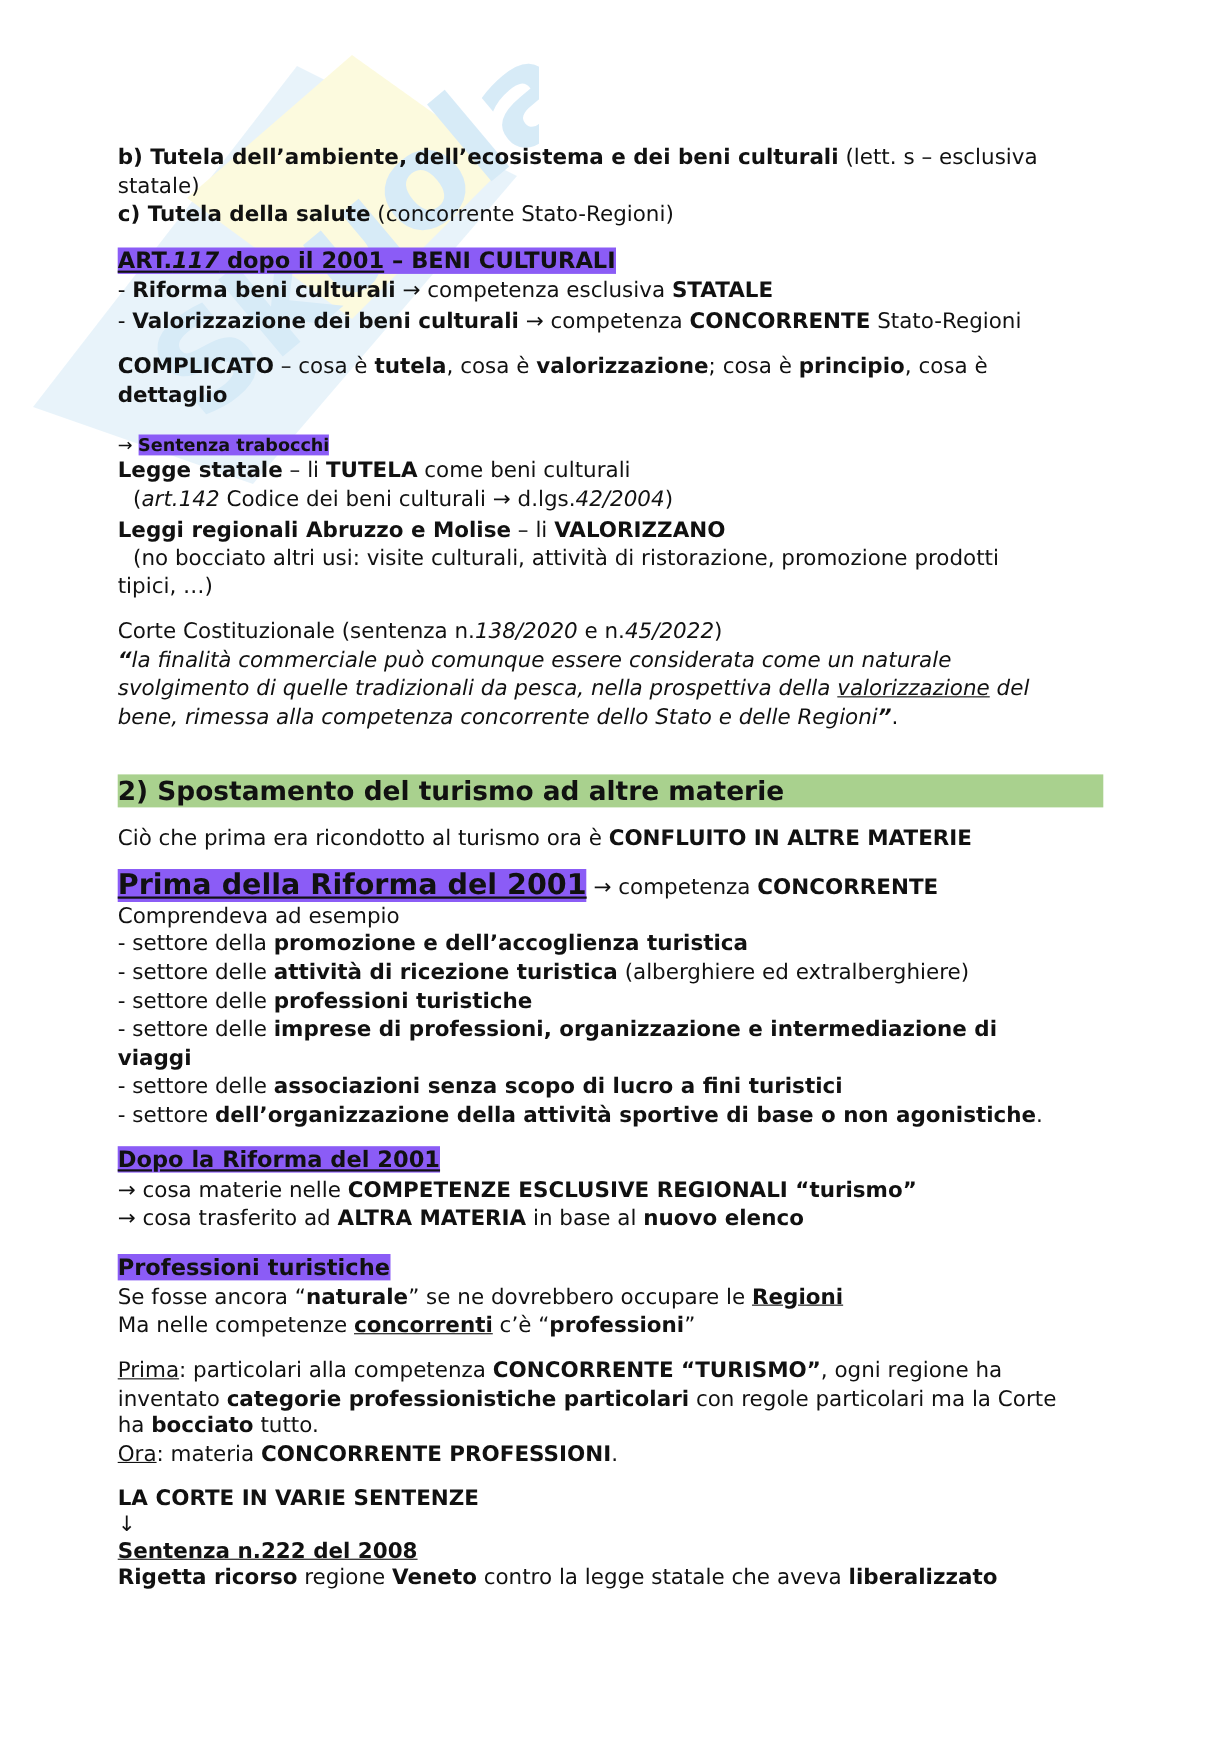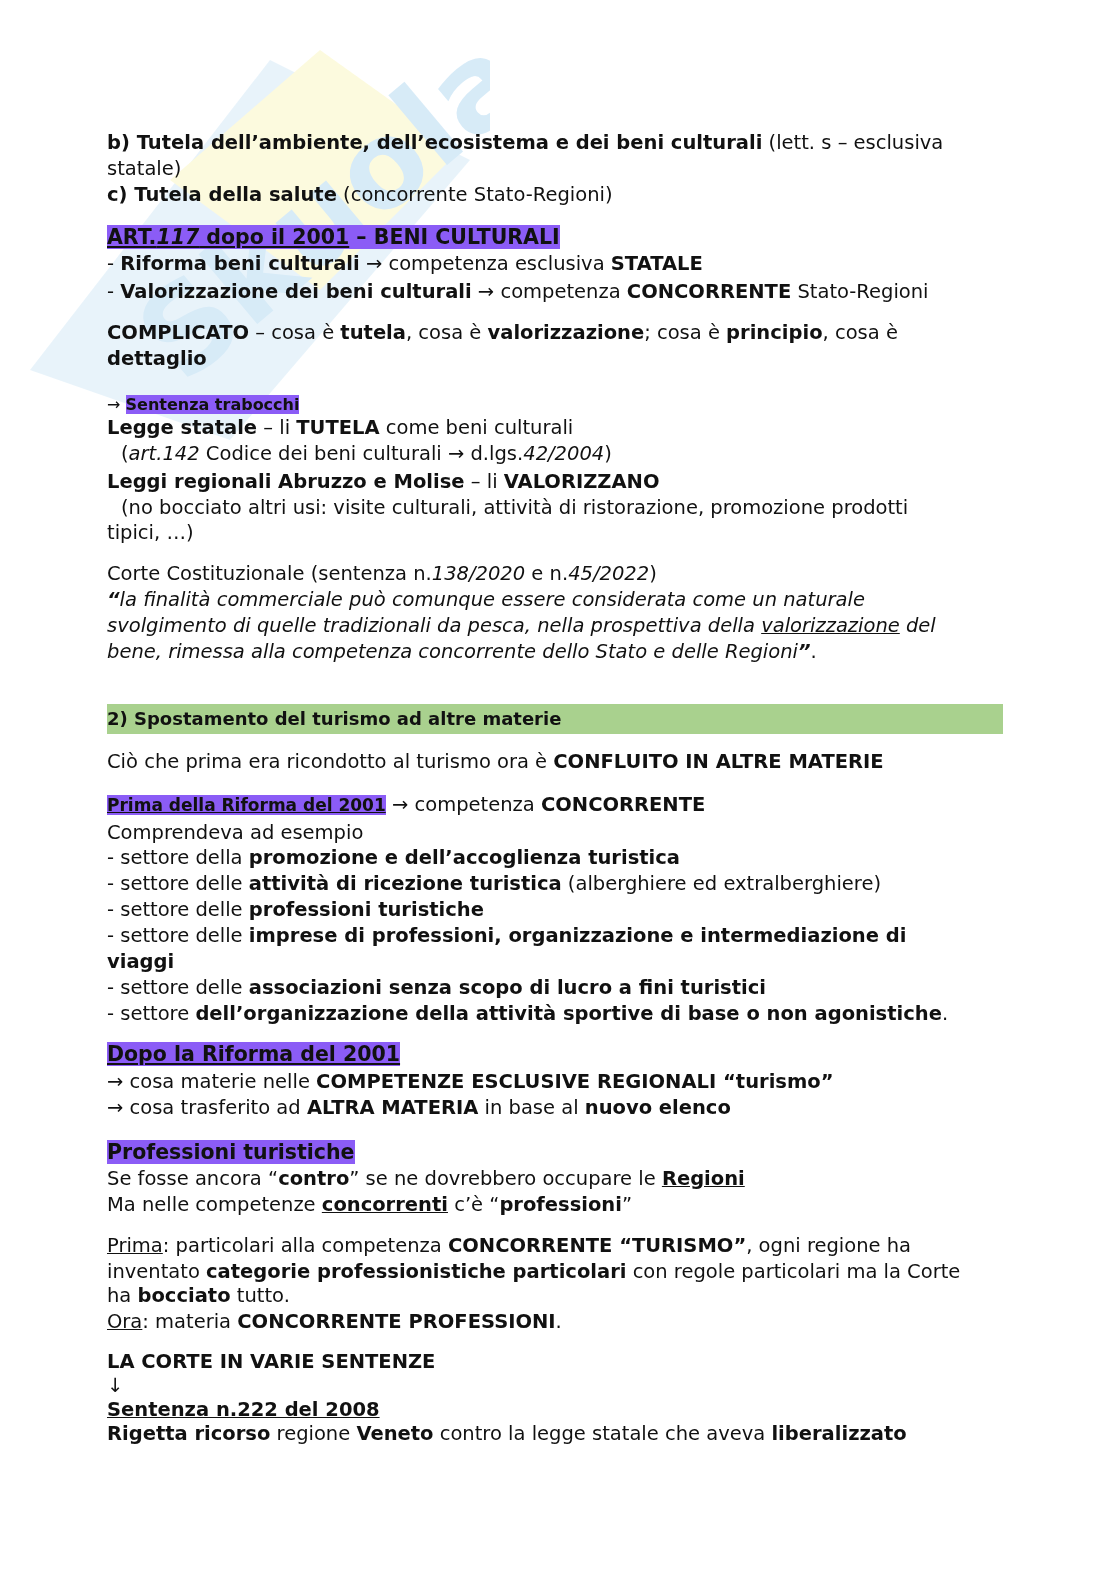--- a/index.html
+++ b/index.html
@@ -14,21 +14,21 @@
   .page {
     position: absolute; left: 107px; top: 0; width: 900px;
     font-size: 19.5px; line-height: 26px;
   }
   .ln { position: absolute; left: 0; white-space: nowrap; }
   b { font-weight: bold; }
   i { font-style: italic; }
   .u { text-decoration: underline; }
   .hl { background: #8b5cf6; }
   .hlbar { background: #a9d18e; }
-  .h2 { font-weight: bold; font-size: 18px; }
+  .h2 { font-weight: bold; font-size: 24px; }
   .indent { padding-left: 14px; }
 </style>
 </head>
 <body>
 
 <svg class="watermark" viewBox="0 0 470 400">
   <polygon points="10,330 250,20 450,120 210,400" fill="#d6eaf7"></polygon>
   <polygon points="150,140 300,10 440,110 300,250" fill="#fbf6c4"></polygon>
   <text x="110" y="300" font-family="DejaVu Sans, sans-serif" font-size="120" font-weight="bold" fill="#b7dbf2" transform="rotate(-40 200 250)">Skuola</text>
 </svg>
@@ -55,36 +55,36 @@
 
   <div class="ln" style="top:561px"><span>Corte Costituzionale (sentenza n.</span><i>138/2020</i><span> e n.</span><i>45/2022</i><span>)</span></div>
   <div class="ln" style="top:587px"><b><i>“</i></b><i>la finalità commerciale può comunque essere considerata come un naturale</i></div>
   <div class="ln" style="top:613px"><i>svolgimento di quelle tradizionali da pesca, nella prospettiva della </i><i class="u">valorizzazione</i><i> del</i></div>
   <div class="ln" style="top:639px"><i>bene, rimessa alla competenza concorrente dello Stato e delle Regioni</i><b><i>”</i></b><span>.</span></div>
 
   <div class="ln h2 hlbar" style="top:704px; width:896px; height:30px; line-height:30px">2) Spostamento del turismo ad altre materie</div>
 
   <div class="ln" style="top:749px"><span>Ciò che prima era ricondotto al turismo ora è </span><b>CONFLUITO IN ALTRE MATERIE</b></div>
 
-  <div class="ln" style="top:792px"><b class="hl u" style="font-size:17px">Prima della Riforma del 2001</b><span> → competenza </span><b>CONCORRENTE</b></div>
+  <div class="ln" style="top:792px"><b class="hl u" style="font-size:26px">Prima della Riforma del 2001</b><span> → competenza </span><b>CONCORRENTE</b></div>
   <div class="ln" style="top:820px">Comprendeva ad esempio</div>
   <div class="ln" style="top:845px"><span>- settore della </span><b>promozione e dell’accoglienza turistica</b></div>
   <div class="ln" style="top:871px"><span>- settore delle </span><b>attività di ricezione turistica</b><span> (alberghiere ed extralberghiere)</span></div>
   <div class="ln" style="top:897px"><span>- settore delle </span><b>professioni turistiche</b></div>
   <div class="ln" style="top:923px"><span>- settore delle </span><b>imprese di professioni, organizzazione e intermediazione di</b></div>
   <div class="ln" style="top:949px"><b>viaggi</b></div>
   <div class="ln" style="top:975px"><span>- settore delle </span><b>associazioni senza scopo di lucro a fini turistici</b></div>
   <div class="ln" style="top:1001px"><span>- settore </span><b>dell’organizzazione della attività sportive di base o non agonistiche</b><span>.</span></div>
 
   <div class="ln" style="top:1041px"><b class="hl u" style="font-size:20.5px">Dopo la Riforma del 2001</b></div>
   <div class="ln" style="top:1069px"><span>→ cosa materie nelle </span><b>COMPETENZE ESCLUSIVE REGIONALI “turismo”</b></div>
   <div class="ln" style="top:1095px"><span>→ cosa trasferito ad </span><b>ALTRA MATERIA</b><span> in base al </span><b>nuovo elenco</b></div>
 
   <div class="ln" style="top:1139px"><b class="hl" style="font-size:20.5px">Professioni turistiche</b></div>
-  <div class="ln" style="top:1166px"><span>Se fosse ancora “</span><b>contro</b><span>” se ne dovrebbero occupare le </span><b class="u">Regioni</b></div>
+  <div class="ln" style="top:1166px"><span>Se fosse ancora “</span><b>naturale</b><span>” se ne dovrebbero occupare le </span><b class="u">Regioni</b></div>
   <div class="ln" style="top:1192px"><span>Ma nelle competenze </span><b class="u">concorrenti</b><span> c’è “</span><b>professioni</b><span>”</span></div>
 
   <div class="ln" style="top:1233px"><span class="u">Prima</span><span>: particolari alla competenza </span><b>CONCORRENTE “TURISMO”</b><span>, ogni regione ha</span></div>
   <div class="ln" style="top:1259px"><span>inventato </span><b>categorie professionistiche particolari</b><span> con regole particolari ma la Corte</span></div>
   <div class="ln" style="top:1283px"><span>ha </span><b>bocciato</b><span> tutto.</span></div>
   <div class="ln" style="top:1309px"><span class="u">Ora</span><span>: materia </span><b>CONCORRENTE PROFESSIONI</b><span>.</span></div>
 
   <div class="ln" style="top:1349px"><b>LA CORTE IN VARIE SENTENZE</b></div>
   <div class="ln" style="top:1373px">↓</div>
   <div class="ln" style="top:1397px"><b class="u">Sentenza n.222 del 2008</b></div>

